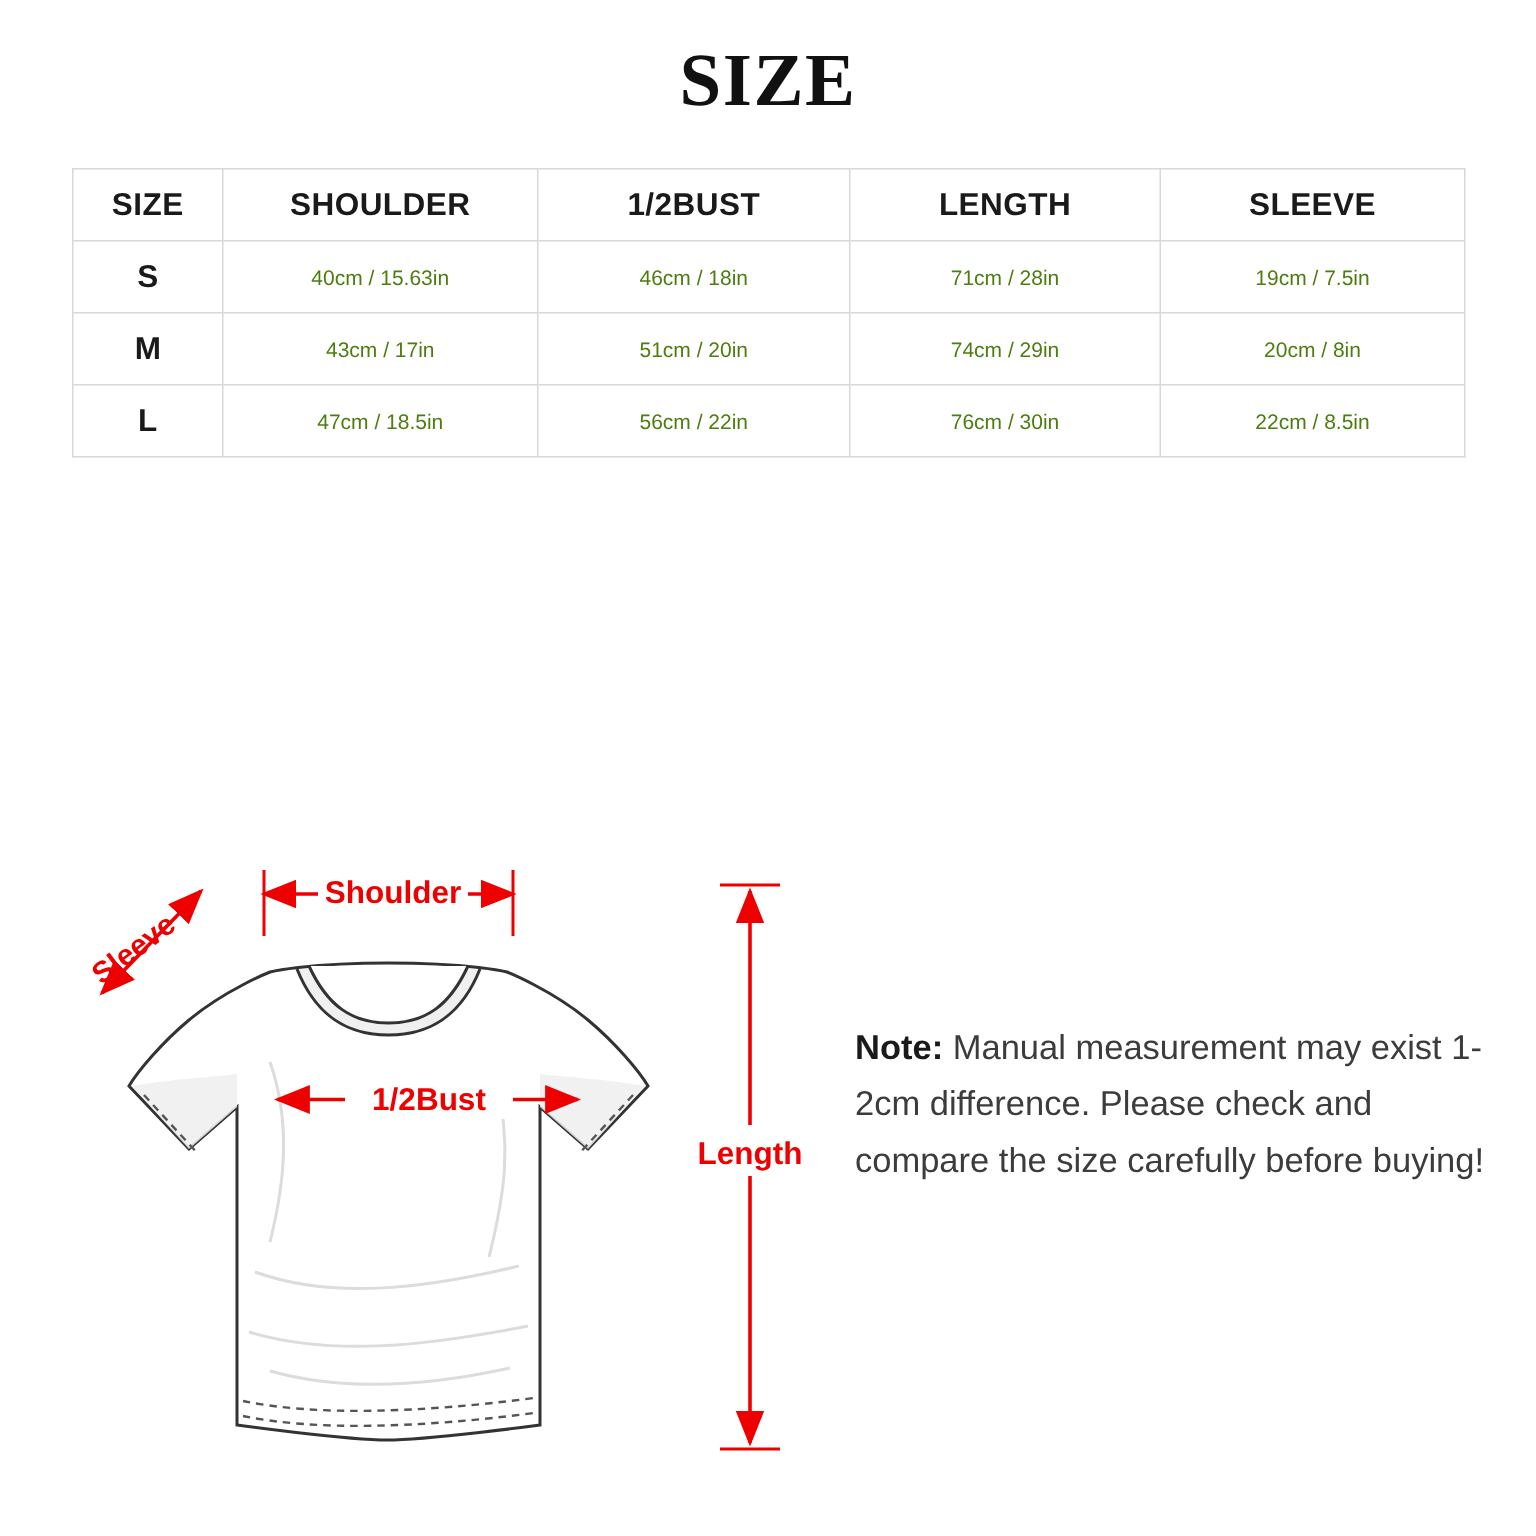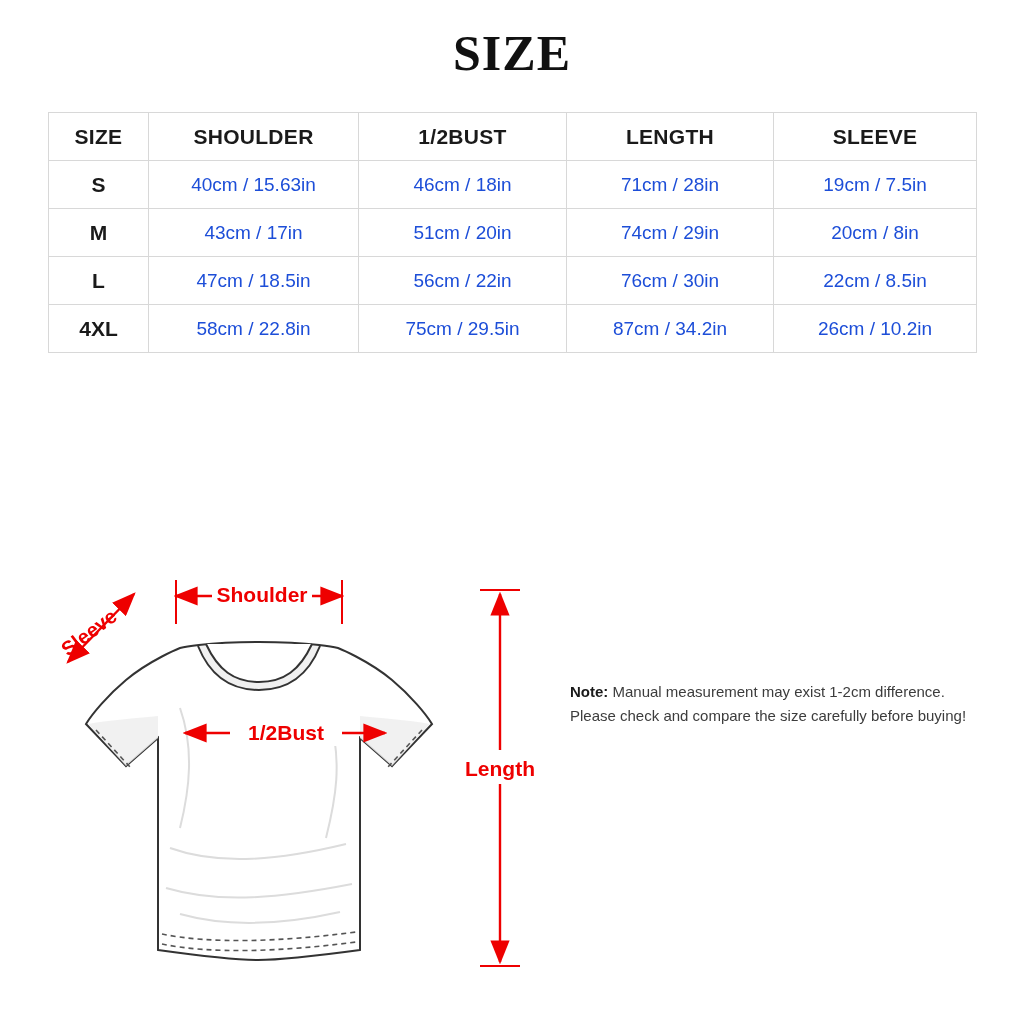--- a/index.html
+++ b/index.html
@@ -35,22 +35,22 @@
     border-collapse: collapse;
     width: 100%;
     table-layout: fixed;
   }
   table.size-table th,
   table.size-table td {
     border: 1px solid #d8d8d8;
     height: 45px;
     text-align: center;
     vertical-align: middle;
-    font-size: 19px;
-    color: #1d4ed8;
+    font-size: 14px;
+    color: #4d7c0f;
   }
   table.size-table th {
     font-weight: 700;
     font-size: 21px;
     color: #1a1a1a;
     letter-spacing: 0.3px;
   }
   table.size-table td.size-col {
     font-weight: 700;
     font-size: 21px;
@@ -70,21 +70,21 @@
     width: 520px;
     height: 460px;
   }
   .diagram svg { display: block; }
 
   .note {
     position: absolute;
     left: 570px;
     top: 680px;
     width: 420px;
-    font-size: 15px;
+    font-size: 23px;
     line-height: 1.62;
     color: #3c3c3c;
   }
   .note b {
     color: #1a1a1a;
     font-weight: 700;
   }
   .lbl {
     fill: #ee0000;
     font-family: "Liberation Sans", sans-serif;
@@ -128,27 +128,20 @@
         <td>51cm / 20in</td>
         <td>74cm / 29in</td>
         <td>20cm / 8in</td>
       </tr>
       <tr>
         <td class="size-col">L</td>
         <td>47cm / 18.5in</td>
         <td>56cm / 22in</td>
         <td>76cm / 30in</td>
         <td>22cm / 8.5in</td>
-      </tr>
-      <tr>
-        <td class="size-col">4XL</td>
-        <td>58cm / 22.8in</td>
-        <td>75cm / 29.5in</td>
-        <td>87cm / 34.2in</td>
-        <td>26cm / 10.2in</td>
       </tr>
     </tbody>
   </table>
 </div>
 
 <div class="diagram">
   <svg width="520" height="460" viewBox="0 0 520 460" xmlns="http://www.w3.org/2000/svg">
     <defs>
       <marker id="arrR" markerWidth="10" markerHeight="8" refX="9" refY="4" orient="auto">
         <path d="M0,0 L10,4 L0,8 z" fill="#ee0000"></path>

